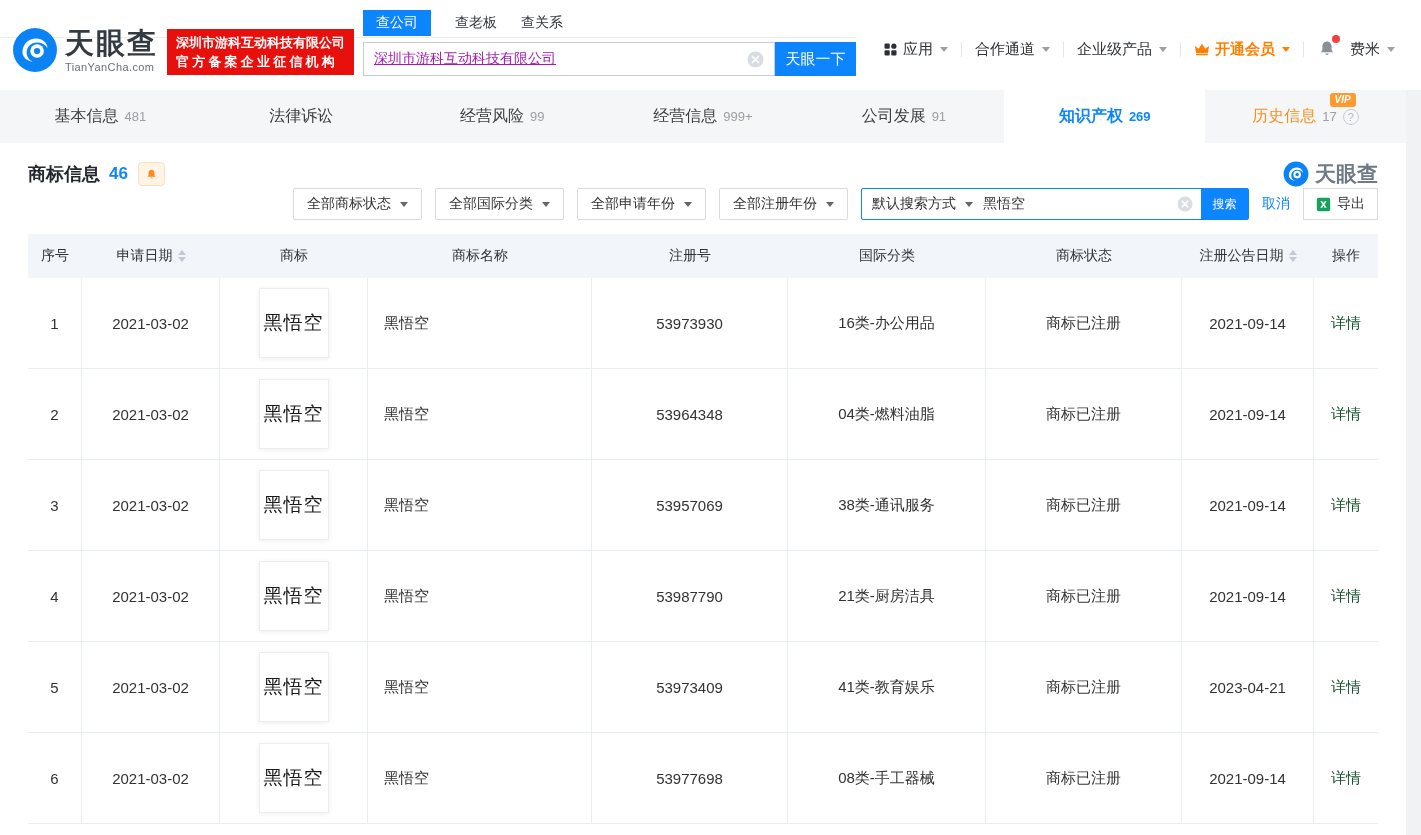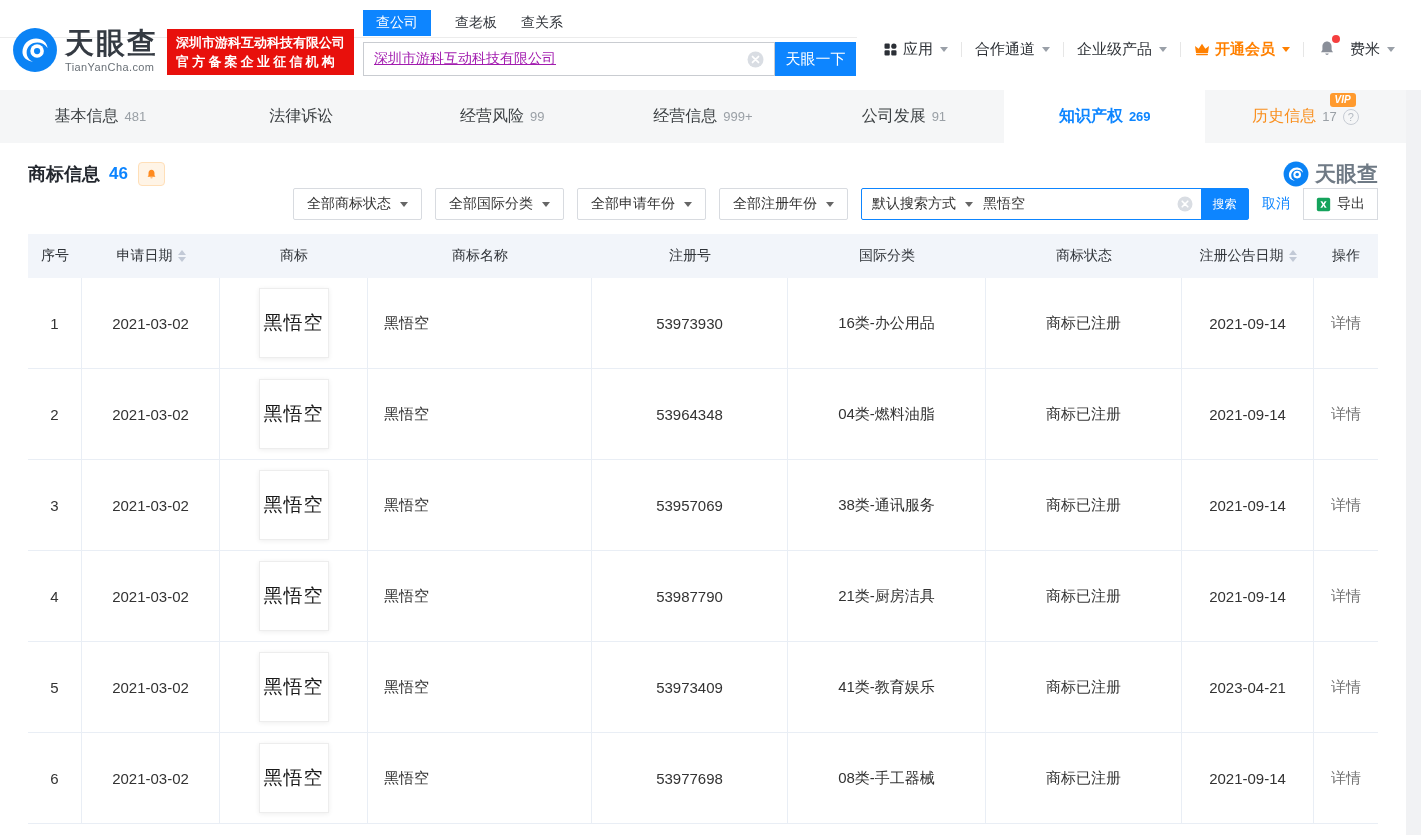--- a/index.html
+++ b/index.html
@@ -81,21 +81,21 @@
   .thead { background:#f2f5fa; }
   .thead .cell { height:44px; font-size:14px; color:#2f3338; }
   .body-row { border-bottom:1px solid #e9eef5; }
   .body-row .cell { height:90px; font-size:15px; color:#333; border-right:1px solid #e9eef5; }
   .body-row .cell:last-child { border-right:none; }
   .name-cell { justify-content:flex-start; padding-left:16px; color:#f2483f; }
   .mark-box { width:70px; height:70px; background:#fff; border:1px solid #ededed;
     box-shadow:0 1px 5px rgba(0,0,0,.07); display:flex; align-items:center; justify-content:center;
     font-family:"Liberation Serif","DejaVu Serif",serif; font-size:19px; color:#1a1a1a;
     letter-spacing:1px; cursor:pointer; }
-  .detail { color:#737373; cursor:pointer; }
+  .detail { color:#14532d; cursor:pointer; }
   .sort { display:inline-flex; flex-direction:column; gap:2px; margin-left:5px; cursor:pointer; }
   .sort i { width:0; height:0; border-left:4px solid transparent; border-right:4px solid transparent; }
   .sort .up { border-bottom:5px solid #c2c9d6; }
   .sort .down { border-top:5px solid #c2c9d6; }
 </style>
 </head>
 <body>
 
 <div class="topbar">
   <div class="tabline"></div>

